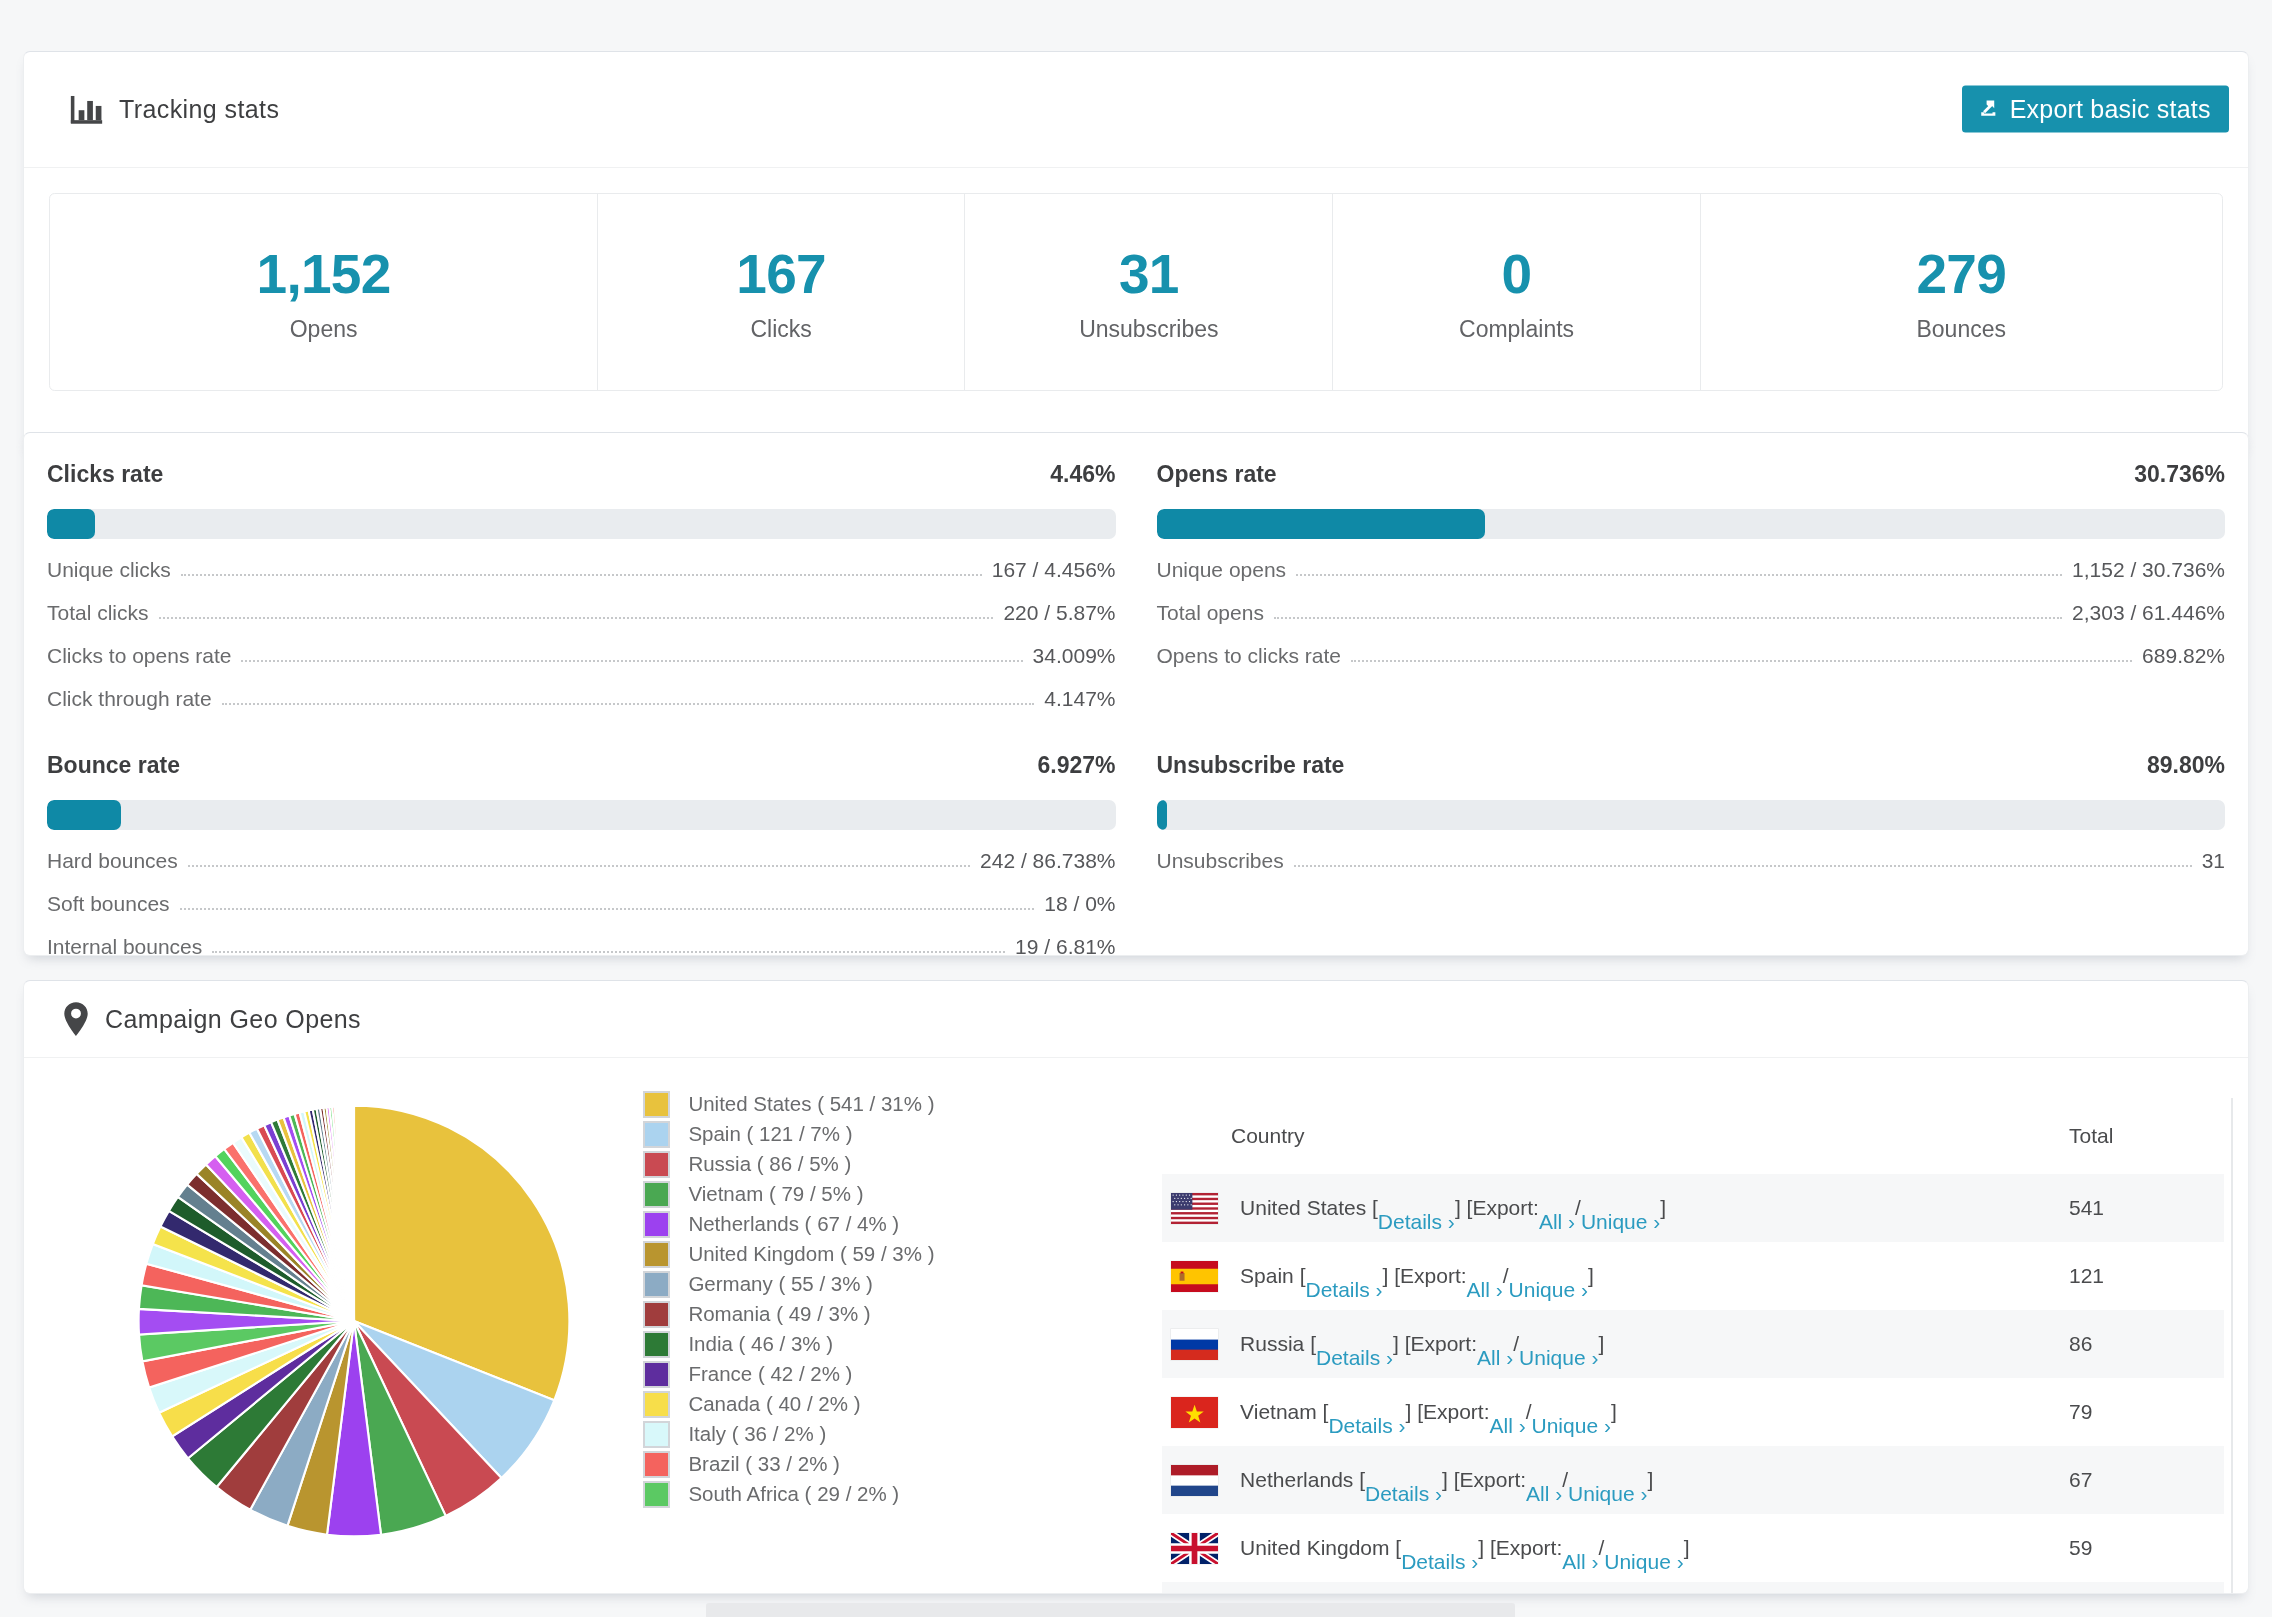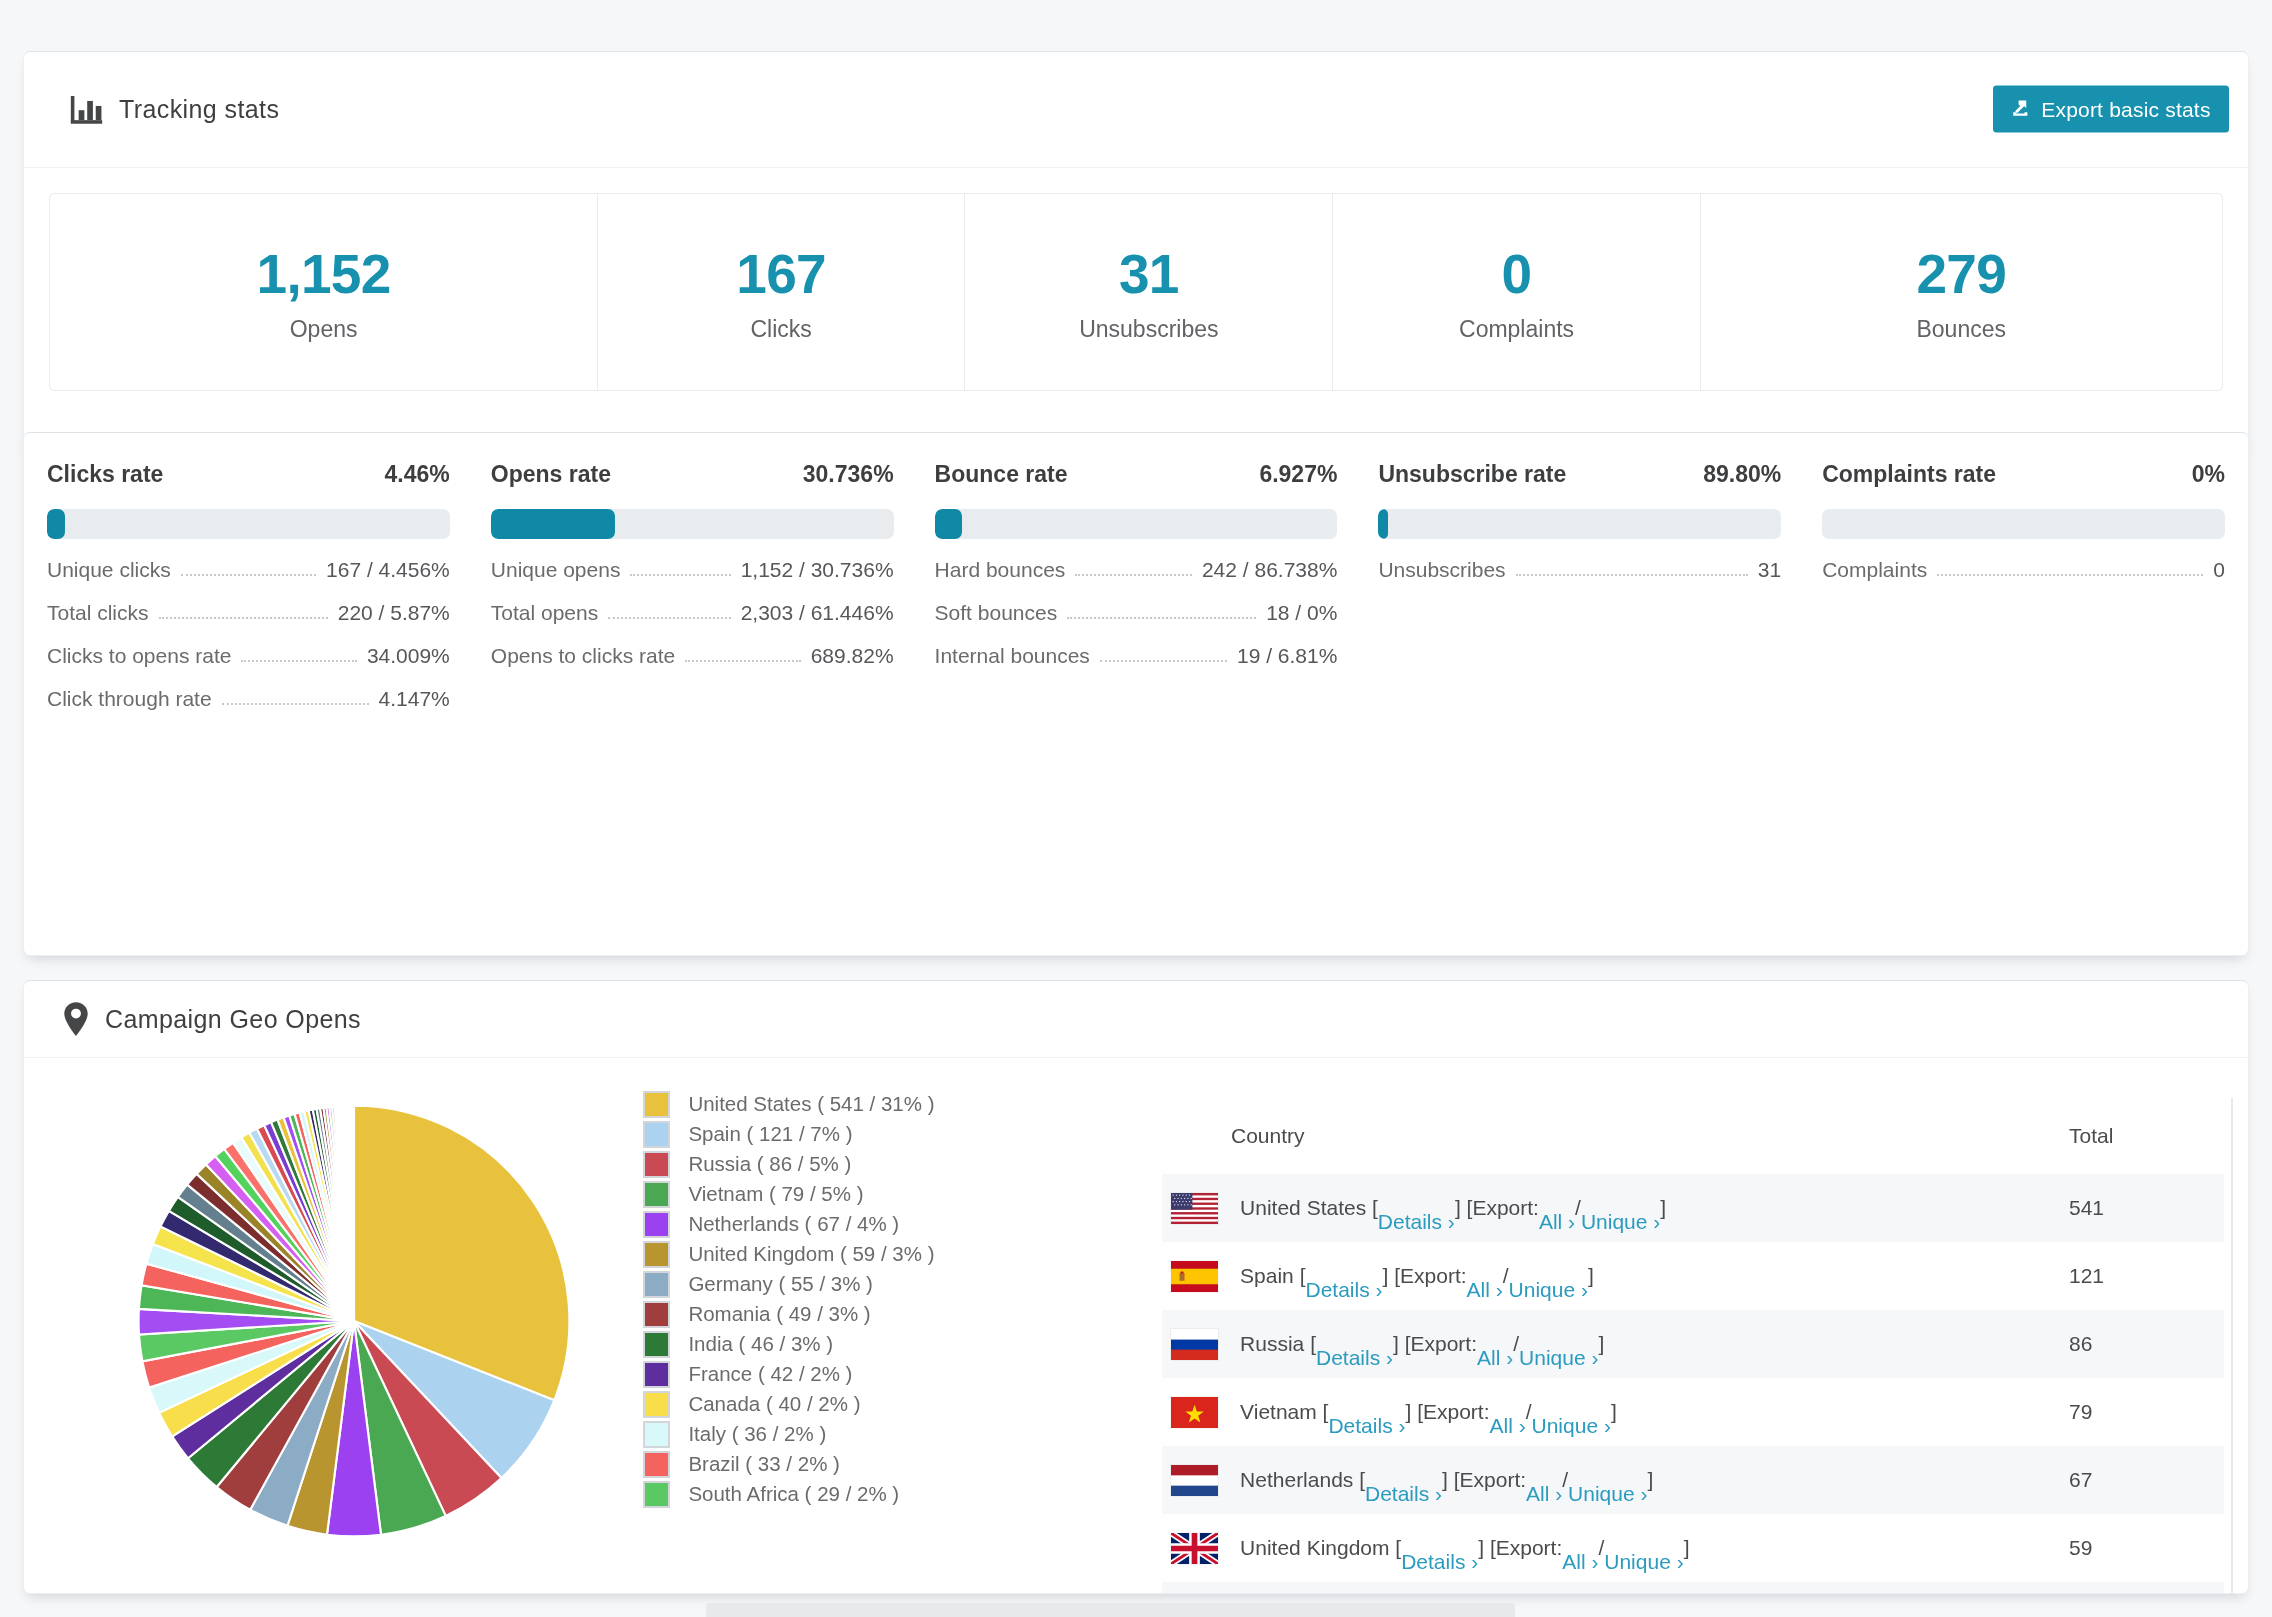--- a/index.html
+++ b/index.html
@@ -13,33 +13,33 @@
   .card-header { display:flex; align-items:center; padding:0 19px 0 44px;
     border-bottom:0.7px solid #f0f1f2; position:relative; }
   .card-title { font-size:25px; color:#3e3f41; font-weight:500; letter-spacing:0.4px; margin-left:14px; }
   .hicon { flex:0 0 auto; display:flex; }
 
   
   #panel-tracking { top:12.7px; height:397px;margin-top:38px; }
   #panel-tracking .card-header { height:116px; }
   .export-btn { position:absolute; right:19px; top:50%; transform:translateY(-50%);
     height:47px; padding:0 18.4px 0 15.5px; border:none; border-radius:3.5px;
-    color:#fff; font-size:21px; font-family:inherit; letter-spacing:0.2px;
+    color:#fff; font-size:25px; font-family:inherit; letter-spacing:0.2px;
     display:flex; align-items:center; gap:10px; cursor:pointer; }
   .summary-row { display:flex; margin:25.4px; height:198px;
     border:0.7px solid #e9ebed; border-radius:5.6px; }
   .summary-cell { display:flex; flex-direction:column; justify-content:center;
     align-items:center; border-left:0.7px solid #e9ebed; }
   .summary-cell:first-child { border-left:none; }
   .summary-value { font-size:55px; font-weight:700; letter-spacing:-0.7px; }
   .summary-label { font-size:23px; color:#626366; margin-top:10px; }
 
   
   #panel-rates { top:432px; height:524px; padding:28px 23px 0 23px; }
-  .rates-grid { display:grid; grid-template-columns:1fr 1fr 1fr 1fr 1fr;
+  .rates-grid { display:grid; grid-template-columns:1fr 1fr;
     column-gap:41px; row-gap:41px; }
   .rate-head { display:flex; justify-content:space-between; align-items:baseline; }
   .rate-title, .rate-pct { font-size:23px; font-weight:700; color:#3d3e40; }
   .bar-track { margin-top:21px; height:30px; background:#e9ecef; border-radius:7px;
     overflow:hidden; position:relative; }
   .bar-fill { position:absolute; left:0; top:0; bottom:0; border-radius:7px; min-width:10px; }
   .rate-rows { margin-top:10px; }
   .rate-row { display:flex; align-items:flex-end; margin-top:19px; }
   .rate-label { font-size:21px; color:#6a6b6d; white-space:nowrap; }
   .leader { flex:1; border-bottom:2.1px dotted #c6c8ca; margin:0 10px 5.6px; }

